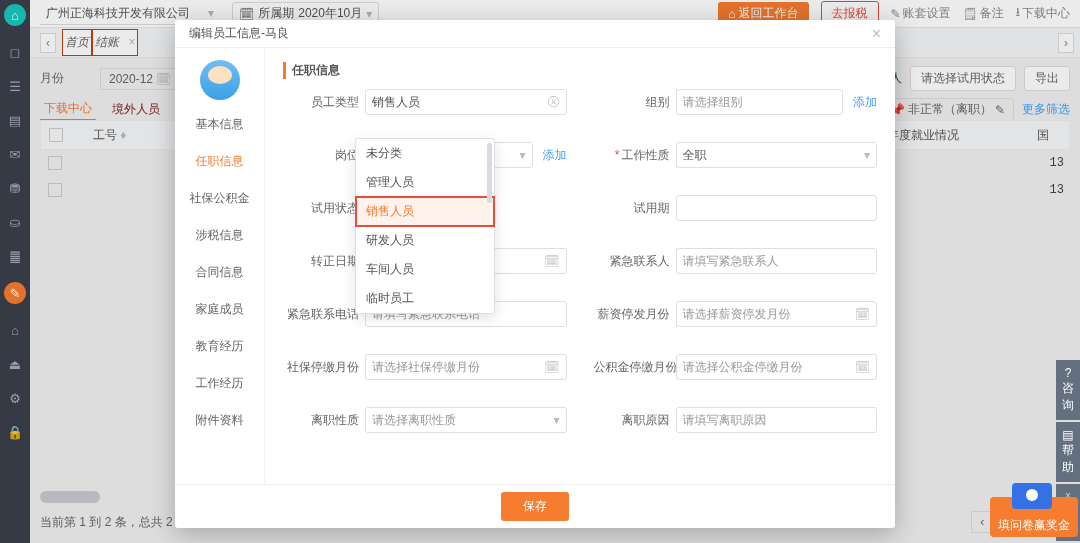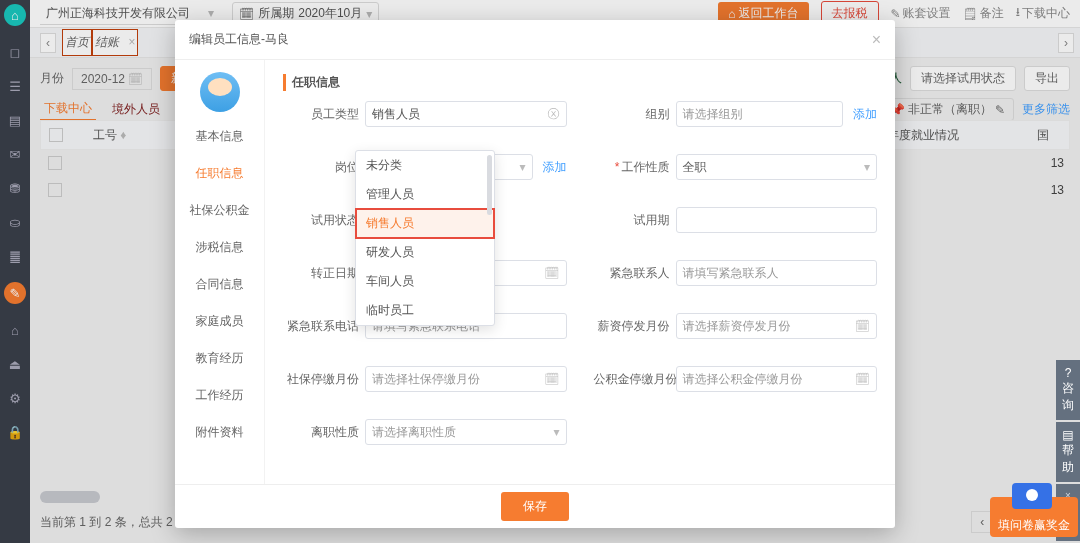--- a/index.html
+++ b/index.html
@@ -21,53 +21,53 @@
     .top-link { color: #888; display: flex; align-items: center; gap: 2px; }
 
     
     .tabs-bar { position: absolute; left: 30px; top: 28px; right: 0; height: 30px; background: #f5f6f8; border-bottom: 1px solid #e6e6e6; display: flex; align-items: center; gap: 0; padding-left: 10px; }
     .tabs-bar .nav { width: 16px; height: 20px; border: 1px solid #ddd; background: #fff; display: flex; align-items: center; justify-content: center; color: #888; margin-right: 6px; }
     .tab { background: #fff; border: 1px solid #c2410c; padding: 4px 2px; color: #666; font-style: italic; }
 
     
     .filter-row { position: absolute; left: 40px; top: 66px; right: 10px; display: flex; align-items: center; gap: 8px; }
     .filter-row label { color: #666; }
-    .month-input { border: 1px solid #ddd; padding: 3px 8px; width: 80px; display: flex; align-items: center; justify-content: space-between; color: #666; }
+    .month-input { border: 1px solid #ddd; padding: 3px 8px; width: 80px; display: flex; align-items: center; justify-content: space-between; color: #666; margin-left: 28px; }
     .btn-small { padding: 3px 10px; border: 1px solid #f67c30; border-radius: 3px; color: #f67c30; background: #fff; }
     .btn-small.solid { background: #f67c30; color: #fff; }
     .filter-row .right { margin-left: auto; display: flex; align-items: center; gap: 8px; }
     .btn-gray { border: 1px solid #ddd; color: #666; padding: 3px 10px; border-radius: 3px; background: #fff; }
 
     
     .inner-tabs { position: absolute; left: 40px; top: 98px; right: 10px; display: flex; align-items: center; gap: 12px; border-bottom: 1px solid #e6e6e6; padding-bottom: 4px; }
     .inner-tabs .t { color: #7f1d1d; padding: 2px 4px; }
     .inner-tabs .t.active { color: #f67c30; border-bottom: 2px solid #f67c30; }
     .inner-tabs .right-tools { margin-left: auto; display: flex; align-items: center; gap: 8px; color: #666; }
     .chip { border: 1px solid #ddd; padding: 2px 8px; border-radius: 3px; display: flex; align-items: center; gap: 3px; }
     .link-blue { color: #409eff; }
 
     .table-header { position: absolute; left: 40px; top: 120px; right: 10px; height: 30px; background: #f7f8fa; border: 1px solid #eee; display: flex; align-items: center; padding: 0 8px; gap: 30px; color: #555; }
     .table-header .ck { width: 14px; height: 14px; border: 1px solid #ccc; }
     .table-body { position: absolute; left: 40px; top: 150px; right: 10px; }
     .row { display: flex; align-items: center; padding: 6px 8px; border-bottom: 1px solid #f0f0f0; gap: 30px; }
     .row .ck { width: 14px; height: 14px; border: 1px solid #ccc; }
-    .rt { position: absolute; right: 6px; color: #444; }
+    .rt { position: absolute; right: 6px; color: #444; font-family: Liberation Mono, monospace; }
 
     .hscroll { position: absolute; left: 40px; right: 10px; bottom: 40px; height: 12px; background: #f0f0f0; }
     .hscroll .thumb { position: absolute; left: 0; top: 0; height: 100%; width: 60px; background: #c7c9cf; border-radius: 6px; }
 
     .pager-row { position: absolute; left: 40px; right: 10px; bottom: 10px; display: flex; align-items: center; color: #666; }
     .pager-row .right { margin-left: auto; display: flex; align-items: center; gap: 6px; }
     .pg-btn { width: 22px; height: 22px; border: 1px solid #ddd; display: flex; align-items: center; justify-content: center; }
     .pg-cur { background: #f67c30; color: #fff; border-color: #f67c30; }
 
     
     .mask { position: absolute; inset: 0; background: rgba(0,0,0,0.08); }
     .modal { position: absolute; left: 175px; top: 20px; width: 720px; height: 508px; background: #fff; border-radius: 3px; box-shadow: 0 6px 24px rgba(0,0,0,0.25); display: flex; flex-direction: column; }
-    .modal-header { height: 40px; border-bottom: 1px solid #eee; display: flex; align-items: center; padding: 0 14px; color: #555; }
+    .modal-header { height: 28px; border-bottom: 1px solid #eee; display: flex; align-items: center; padding: 0 14px; color: #555; }
     .modal-header .close { margin-left: auto; color: #bbb; font-size: 16px; cursor: pointer; }
     .modal-body { flex: 1; display: flex; overflow: hidden; position: relative; }
     .modal-footer { height: 44px; display: flex; align-items: center; justify-content: center; border-top: 1px solid #eee; }
     .modal-footer .save { background: #f67c30; color: #fff; padding: 6px 22px; border-radius: 3px; }
 
     .m-side { width: 90px; border-right: 1px solid #f2f2f2; padding: 12px 0; display: flex; flex-direction: column; gap: 12px; align-items: center; }
     .avatar { width: 40px; height: 40px; border-radius: 50%; background: linear-gradient(#6fbef4,#3da0e4); position: relative; overflow: hidden; }
     .avatar::after { content: ""; position: absolute; left: 8px; top: 6px; width: 24px; height: 18px; background: #ffe0c0; border-radius: 50%; }
     .m-side .item { color: #666; width: 100%; text-align: center; padding: 4px 0; }
     .m-side .item.active { color: #f67c30; }
@@ -328,20 +328,26 @@
           </div>
         </div>
 
         <div class="field">
           <div class="lbl">离职性质</div>
           <div class="ctrl">
             <span>请选择离职性质</span>
             <span class="caret">▾</span>
           </div>
         </div>
+        <div class="field">
+          <div class="lbl">离职原因</div>
+          <div class="ctrl">
+            <span>请填写离职原因</span>
+          </div>
+        </div>
       </div>
     </div>
 
     <div class="dd">
       <div class="scroll"></div>
       <div class="opt">未分类</div>
       <div class="opt">管理人员</div>
       <div class="opt hlt boxed">销售人员</div>
       <div class="opt">研发人员</div>
       <div class="opt">车间人员</div>

